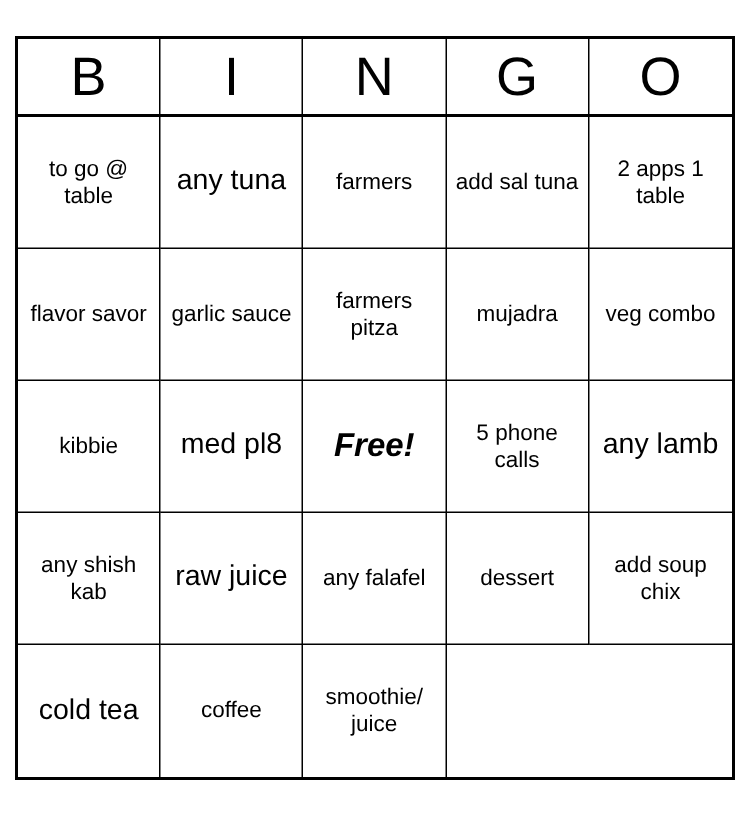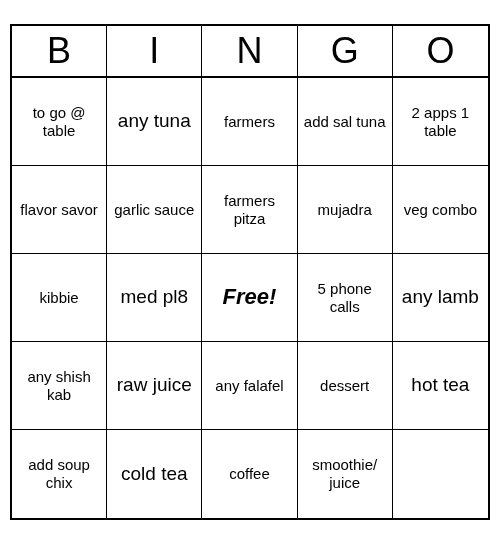--- a/index.html
+++ b/index.html
@@ -102,19 +102,18 @@
       <div class="bingo-cell">veg combo</div>
       <div class="bingo-cell">kibbie</div>
       <div class="bingo-cell large-text">med pl8</div>
       <div class="bingo-cell large-text free">Free!</div>
       <div class="bingo-cell">5 phone calls</div>
       <div class="bingo-cell large-text">any lamb</div>
       <div class="bingo-cell">any shish kab</div>
       <div class="bingo-cell large-text">raw juice</div>
       <div class="bingo-cell">any falafel</div>
       <div class="bingo-cell">dessert</div>
-      <div class="bingo-cell large-text">hot tea</div>
       <div class="bingo-cell">add soup chix</div>
       <div class="bingo-cell large-text">cold tea</div>
       <div class="bingo-cell">coffee</div>
       <div class="bingo-cell">smoothie/ juice</div>
     </div>
 </div>
 
 </body></html>

